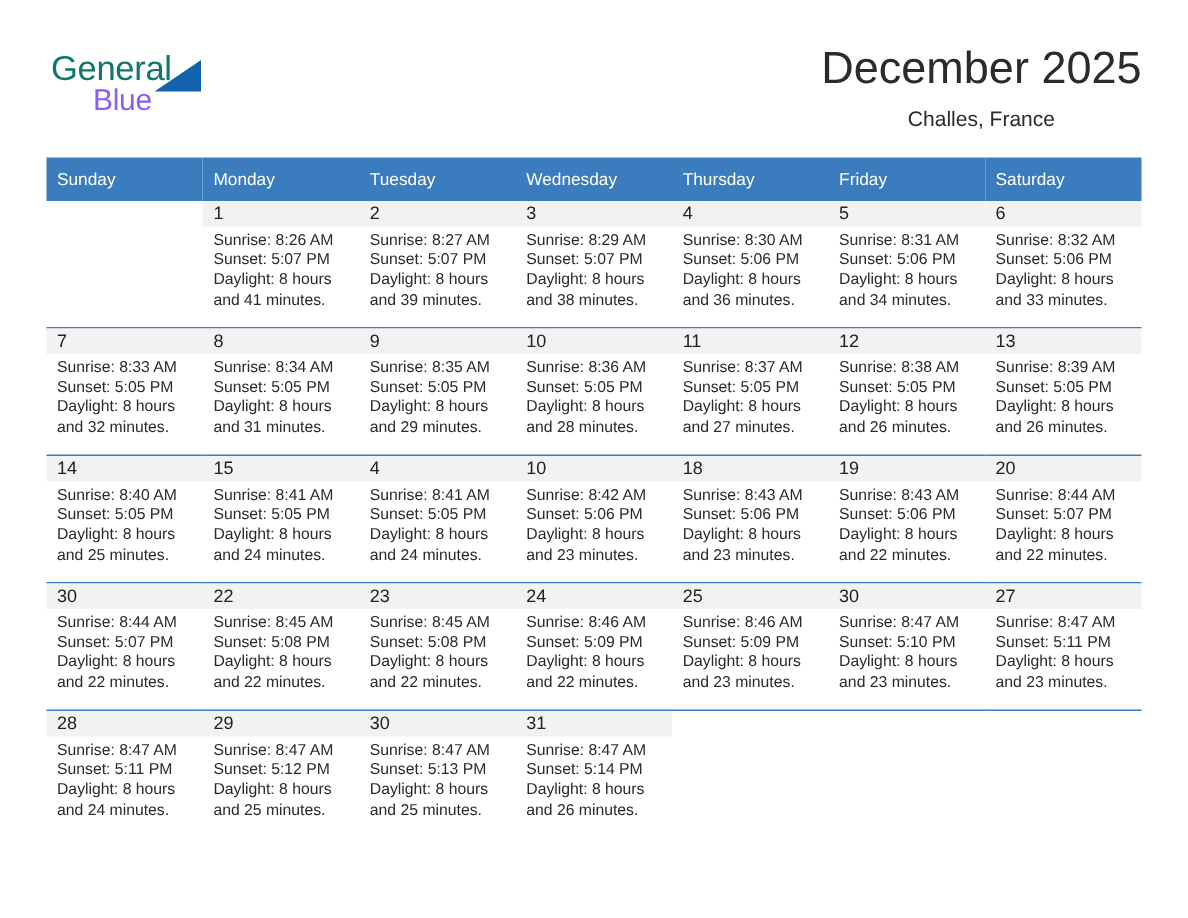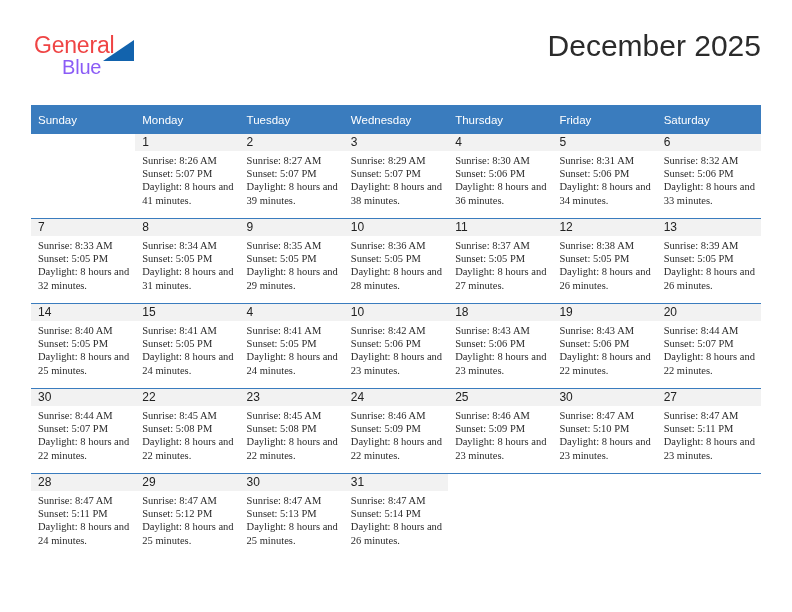--- a/index.html
+++ b/index.html
@@ -35,21 +35,21 @@
     left: 0;
     top: 4px;
     width: 190px;
     height: 58px;
   }
   .brand-general {
     position: absolute;
     left: 3px;
     top: 0px;
     font-size: 23px;
-    color: #ef4444;
+    color: #0f766e;
     letter-spacing: -0.2px;
     line-height: 26px;
     font-family: "Liberation Sans", sans-serif;
   }
   .brand-blue {
     position: absolute;
     left: 31px;
     top: 22px;
     font-size: 20px;
     color: #8b5cf6;
@@ -136,40 +136,41 @@
     padding-left: 7px;
     box-sizing: border-box;
     font-family: "Liberation Sans", sans-serif;
   }
   .cell.empty .daynum { background: transparent; }
   .cell .info {
     padding: 3px 4px 0 7px;
     font-size: 10.5px;
     line-height: 13.2px;
     color: #2a2a2a;
-    font-family: Liberation Serif, serif;
+    font-family: Liberation Sans, sans-serif;
   }
   .cell .info div { white-space: nowrap; }
   .cell .info .dl { white-space: normal; }
 </style>
 </head>
 <body>
 
 <div class="page">
 
   <div class="header">
 
     <div class="brand">
       <span class="brand-general">General</span>
       <span class="brand-tri"></span>
       <span class="brand-blue">Blue</span>
     </div>
 
     <div class="title-wrap">
       <div class="month-title">December 2025</div>
+      <div class="location">Challes, France</div>
     </div>
 
   </div>
 
   <table class="calendar">
     <colgroup>
       <col>
         <col>
         <col>
         <col>

